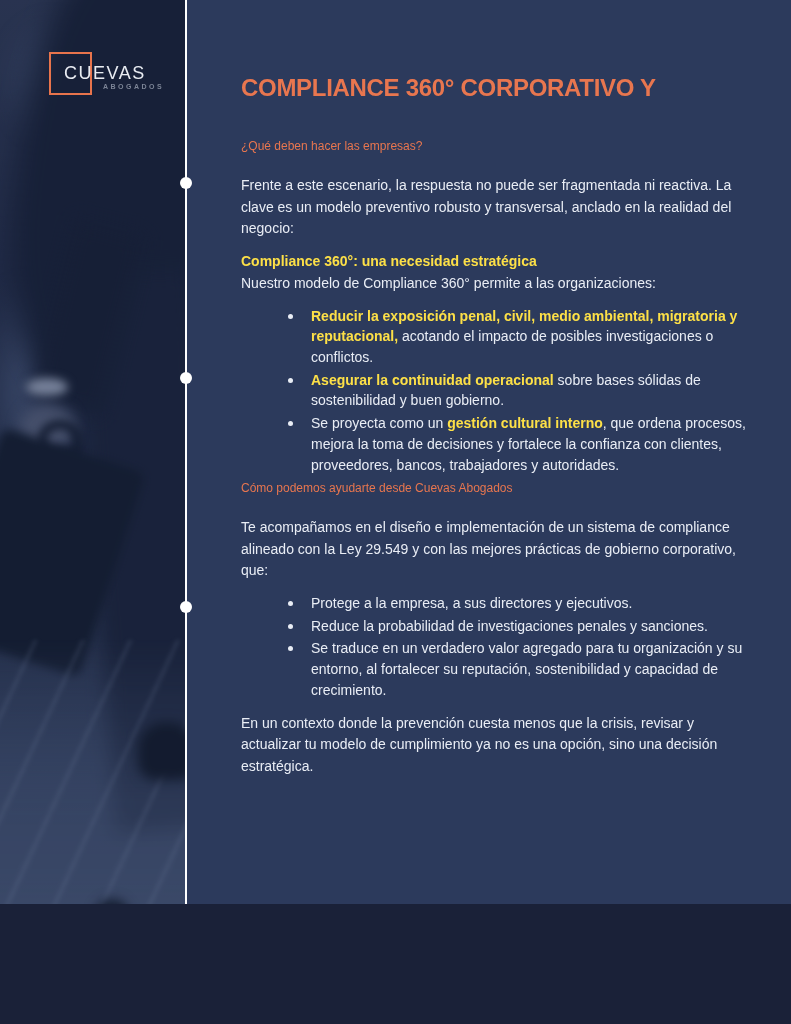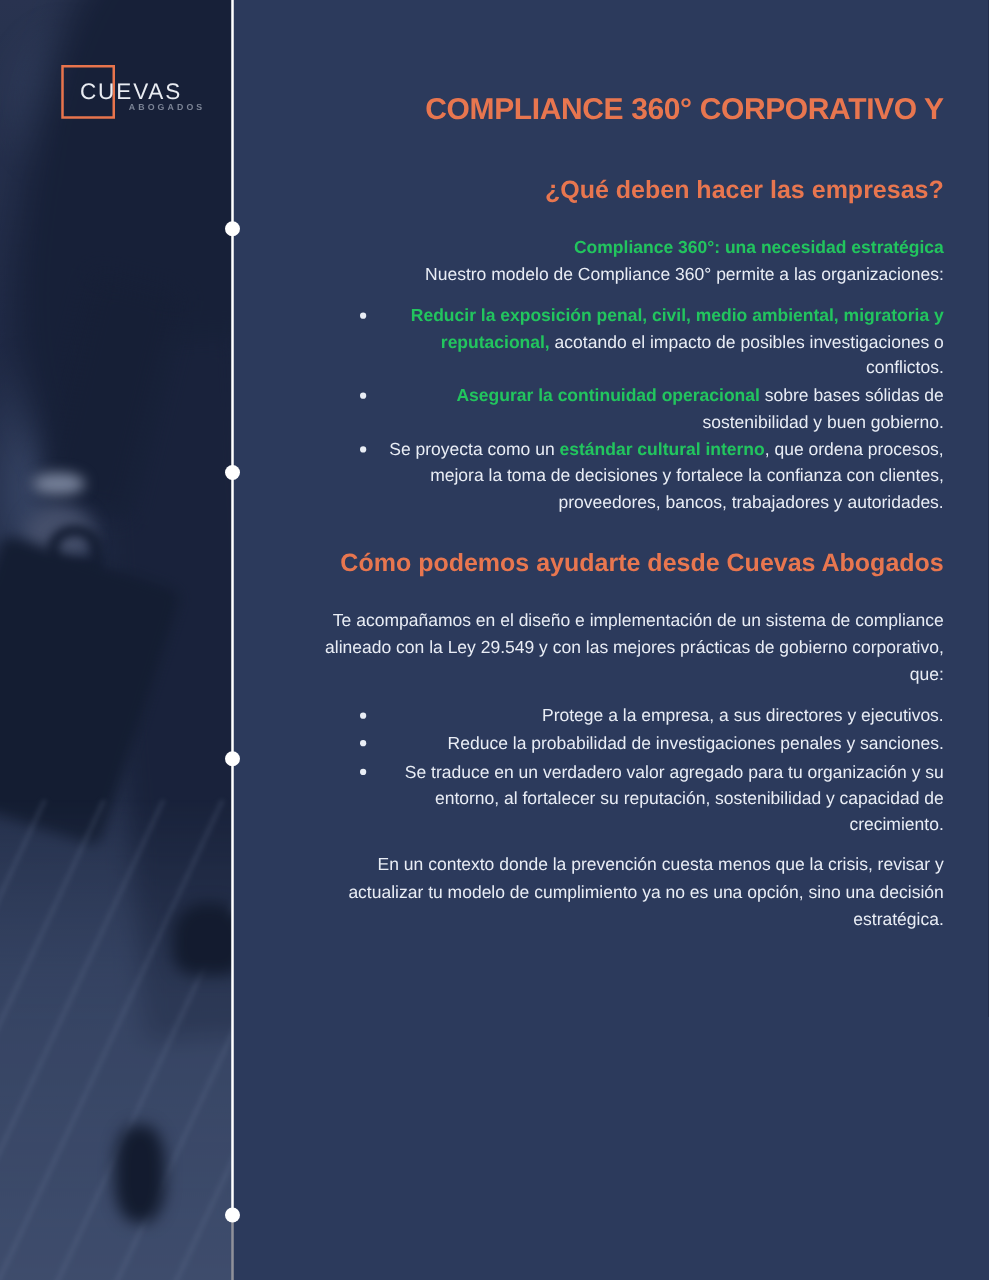--- a/index.html
+++ b/index.html
@@ -1,21 +1,20 @@
 <!DOCTYPE html>
 <html><head>
 <meta charset="utf-8">
 <style>
   * { margin:0; padding:0; box-sizing:border-box; }
   html,body { background:#1a2138; }
   .page {
-    position:relative; width:791px; height:1024px; overflow:hidden;
+    position:relative; width:791px; height:904px; overflow:hidden;
     background:#2C3A5C;
     font-family:"Liberation Sans","DejaVu Sans",sans-serif;
-    text-align:right;
   }
 
   
   .photo {
     position:absolute; left:0; top:0; width:186px; height:1024px; overflow:hidden;
     background:linear-gradient(178deg,#28314c 0%,#1d2540 25%,#192138 52%,#2e3a57 75%,#3e4b6a 100%);
   }
   .photo .shape { position:absolute; }
   .ph-haze-top   { left:-30px; top:-20px; width:160px; height:200px; background:radial-gradient(closest-side, rgba(90,110,150,.35), transparent 70%); filter:blur(8px); }
   .ph-bokeh      { left:-45px; top:230px; width:140px; height:330px; background:radial-gradient(closest-side, rgba(96,115,155,.5), transparent 72%); filter:blur(10px); }
@@ -56,26 +55,26 @@
   }
 
   
   .content {
     position:absolute; left:241px; top:73px; width:514px;
     color:#E9EDF5; font-size:14px; line-height:1.55;
   }
   h1 { font-size:24px; line-height:1.27; letter-spacing:-0.3px; font-weight:700; margin:0 0 34px 0; white-space:nowrap; }
   .title-orange { display:block; color:#E8764F; }
   .title-white  { display:block; color:#FFFFFF; }
-  h2.accent { color:#E8764F; font-size:20px; font-weight:700; margin:0 0 19px 0; }
-  h2.accent.mid { margin-top:24px; }
+  h2.accent { color:#E8764F; font-size:12px; font-weight:400; margin:0 0 19px 0; }
+  h2.accent.mid { margin-top:4px; }
   p { margin:0 0 21px 0; }
   p.mb-s { margin-bottom:11px; }
   p.mb-m { margin-bottom:14px; }
-  strong { color:#22c55e; font-weight:700; }
+  strong { color:#fde047; font-weight:700; }
   .block { display:block; }
   ul.bullets { list-style:none; margin:0; padding:0 0 0 70px; }
   ul.bullets li { position:relative; line-height:1.48; margin:0 0 2px 0; }
   ul.bullets li::before {
     content:""; position:absolute; left:-23px; top:8px; width:5px; height:5px;
     border-radius:50%; background:#E9EDF5;
   }
 </style>
 </head>
 <body>
@@ -111,34 +110,35 @@
   </div>
 
   <div class="content">
 
     <h1>
       <span class="title-orange">COMPLIANCE 360° CORPORATIVO Y</span>
     </h1>
 
     <h2 class="accent">¿Qué deben hacer las empresas?</h2>
 
+    <p class="mb-s">Frente a este escenario, la respuesta no puede ser fragmentada ni reactiva. La clave es un modelo preventivo robusto y transversal, anclado en la realidad del negocio:</p>
 
     <p class="mb-s">
         <strong class="block">Compliance 360°: una necesidad estratégica</strong>
         <span class="block">Nuestro modelo de Compliance 360° permite a las organizaciones:</span>
       </p>
 
     <ul class="bullets">
       <li><strong>Reducir la exposición penal, civil, medio ambiental, migratoria y reputacional,</strong><span> acotando el impacto de posibles investigaciones o conflictos.</span></li>
       <li><strong>Asegurar la continuidad operacional</strong><span> sobre bases sólidas de sostenibilidad y buen gobierno.</span></li>
     </ul>
 
 
     <ul class="bullets">
-      <li><span>Se proyecta como un </span><strong>estándar cultural interno</strong><span>, que ordena procesos, mejora la toma de decisiones y fortalece la confianza con clientes, proveedores, bancos, trabajadores y autoridades.</span></li>
+      <li><span>Se proyecta como un </span><strong>gestión cultural interno</strong><span>, que ordena procesos, mejora la toma de decisiones y fortalece la confianza con clientes, proveedores, bancos, trabajadores y autoridades.</span></li>
     </ul>
 
     <h2 class="accent mid">Cómo podemos ayudarte desde Cuevas Abogados</h2>
 
     <p class="mb-s">Te acompañamos en el diseño e implementación de un sistema de compliance alineado con la Ley 29.549 y con las mejores prácticas de gobierno corporativo, que:</p>
 
     <ul class="bullets">
       <li><span>Protege a la empresa, a sus directores y ejecutivos.</span></li>
       <li><span>Reduce la probabilidad de investigaciones penales y sanciones.</span></li>
       <li><span>Se traduce en un verdadero valor agregado para tu organización y su entorno, al fortalecer su reputación, sostenibilidad y capacidad de crecimiento.</span></li>

